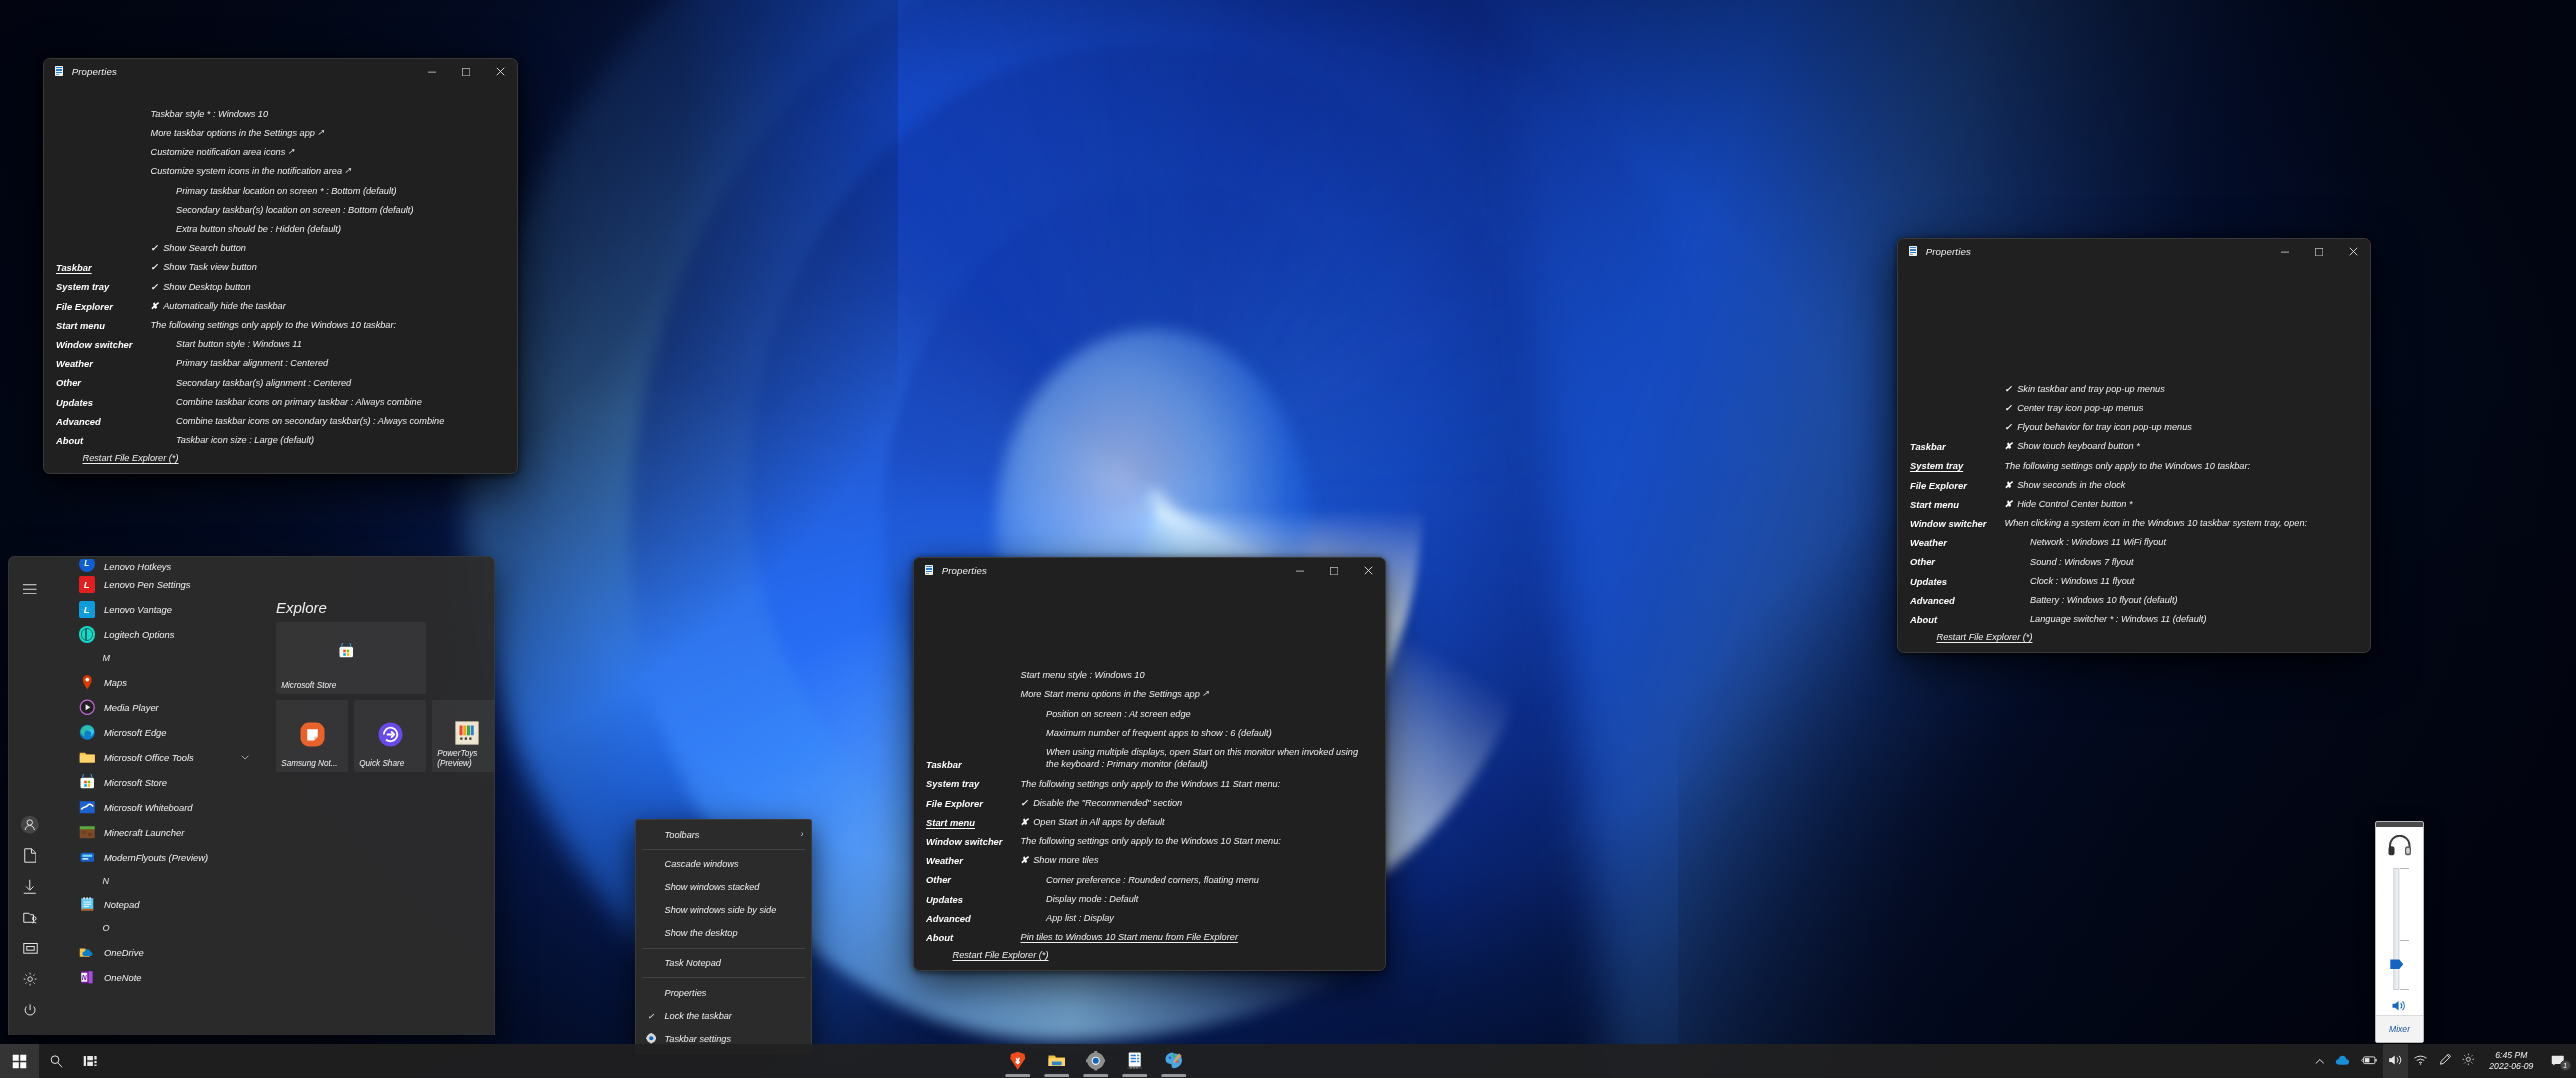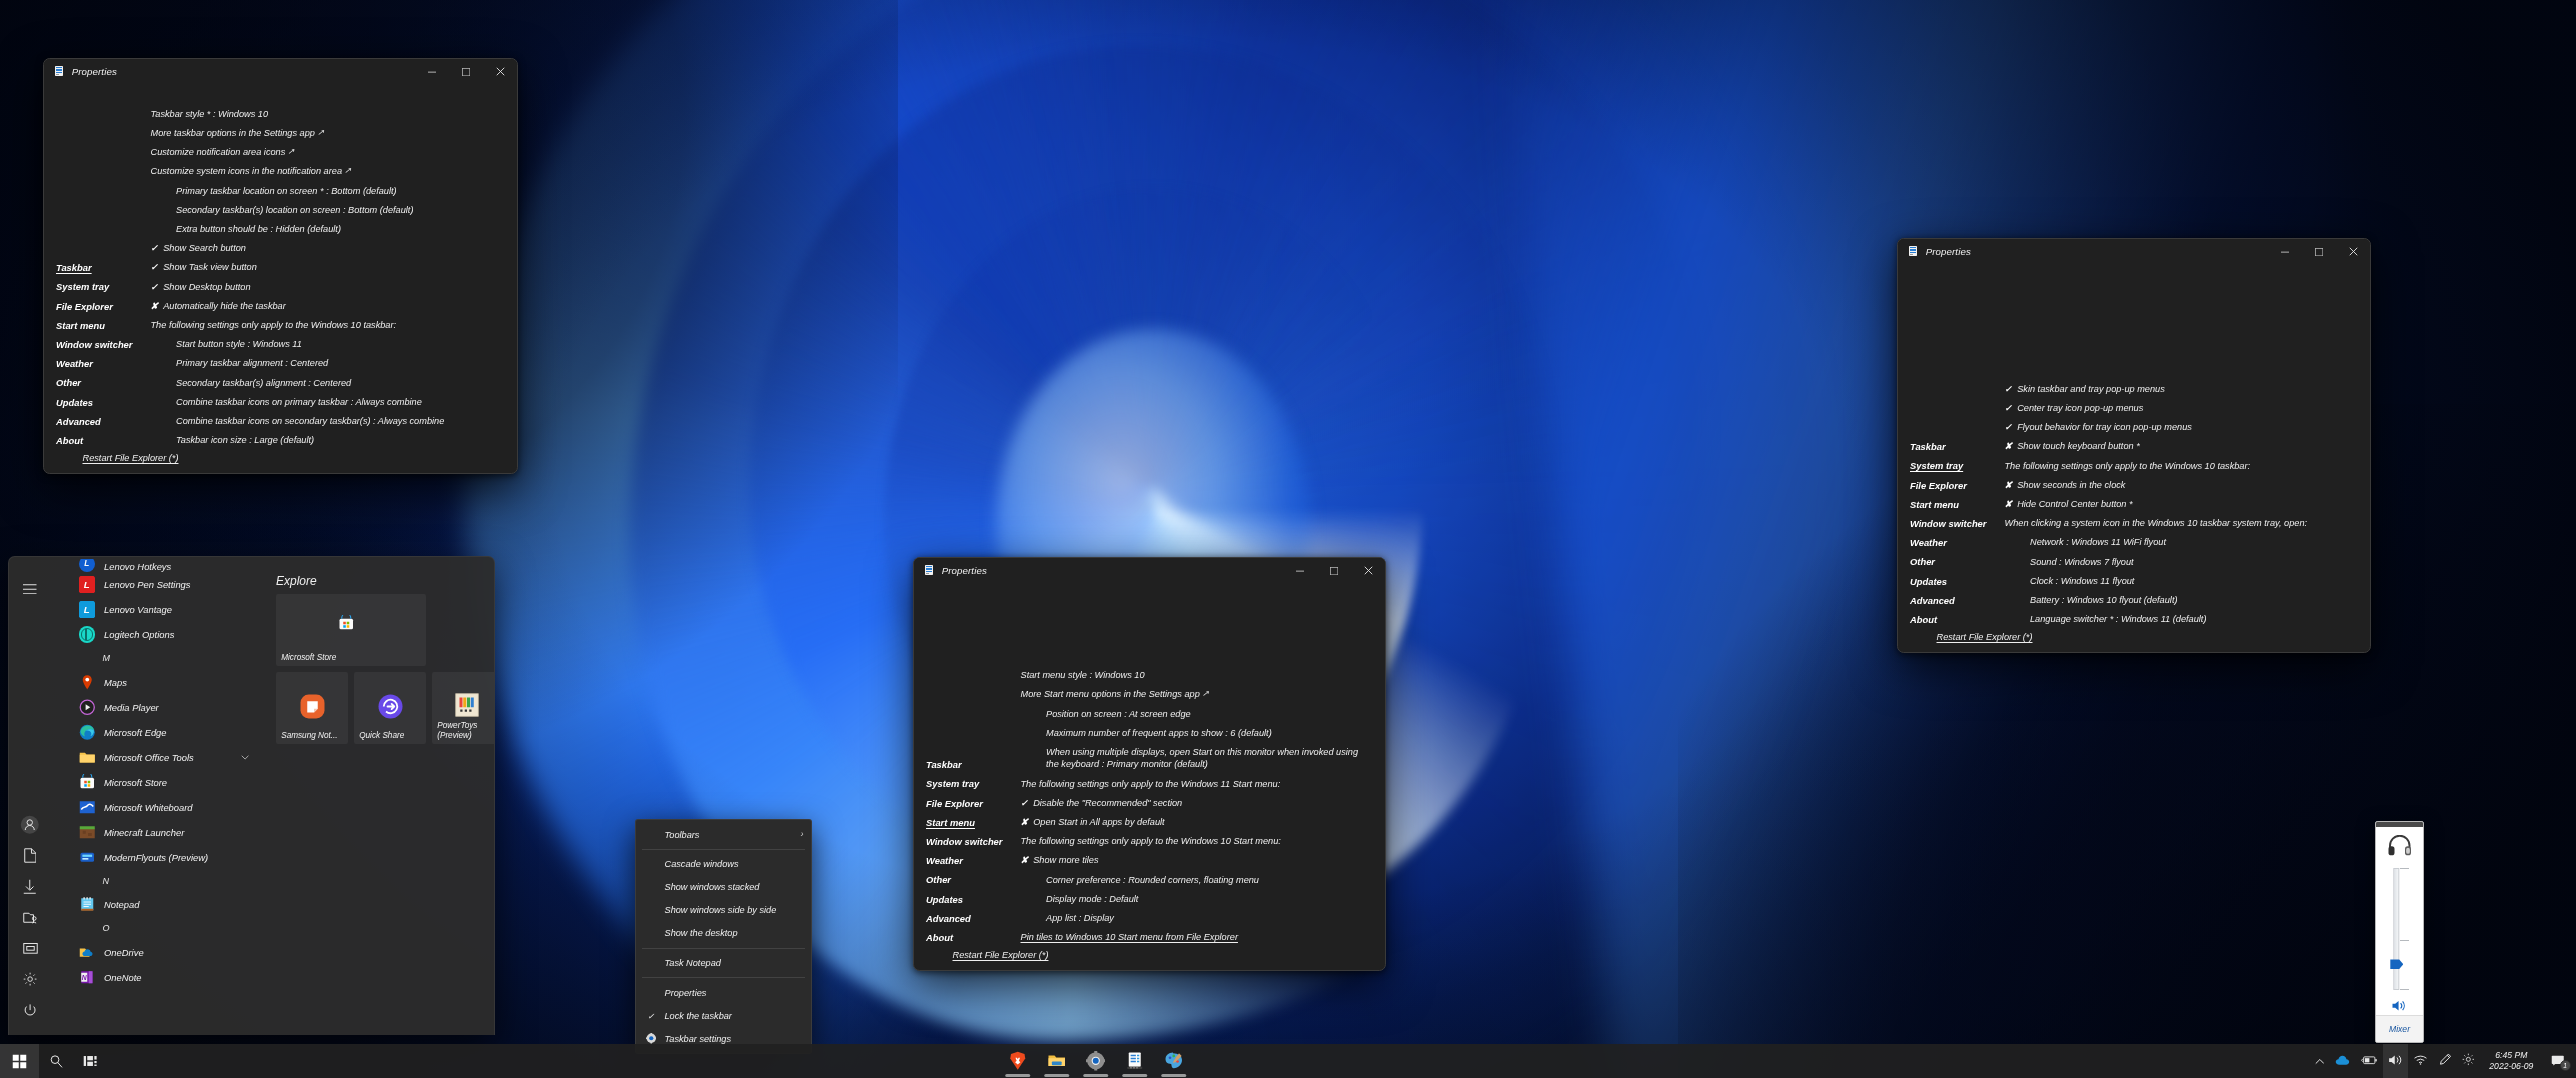--- a/index.html
+++ b/index.html
@@ -278,21 +278,21 @@
     height: 22.5px;
     padding-left: 51px;
     display: flex; align-items: center;
     font-size: 9px; color: #e8e8e8;
   }
   #start-tiles {
     flex: 1;
     padding-top: 16.5px;
     padding-left: 13.5px;
   }
-  .tiles-head { font-size: 12px; color: #efefef; margin-bottom: 6.7px; }
+  .tiles-head { font-size: 15px; color: #efefef; margin-bottom: 6.7px; margin-top: 25px; }
   .tile-grid { display: flex; flex-direction: column; gap: 6px; }
   .tile-row { display: flex; gap: 6px; }
   .tile {
     background: rgba(255,255,255,0.055);
     border-radius: 2.2px;
     position: relative;
     display: flex; flex-direction: column;
     align-items: center; justify-content: center;
   }
   .tile.sm { width: 72px; height: 72px; }

